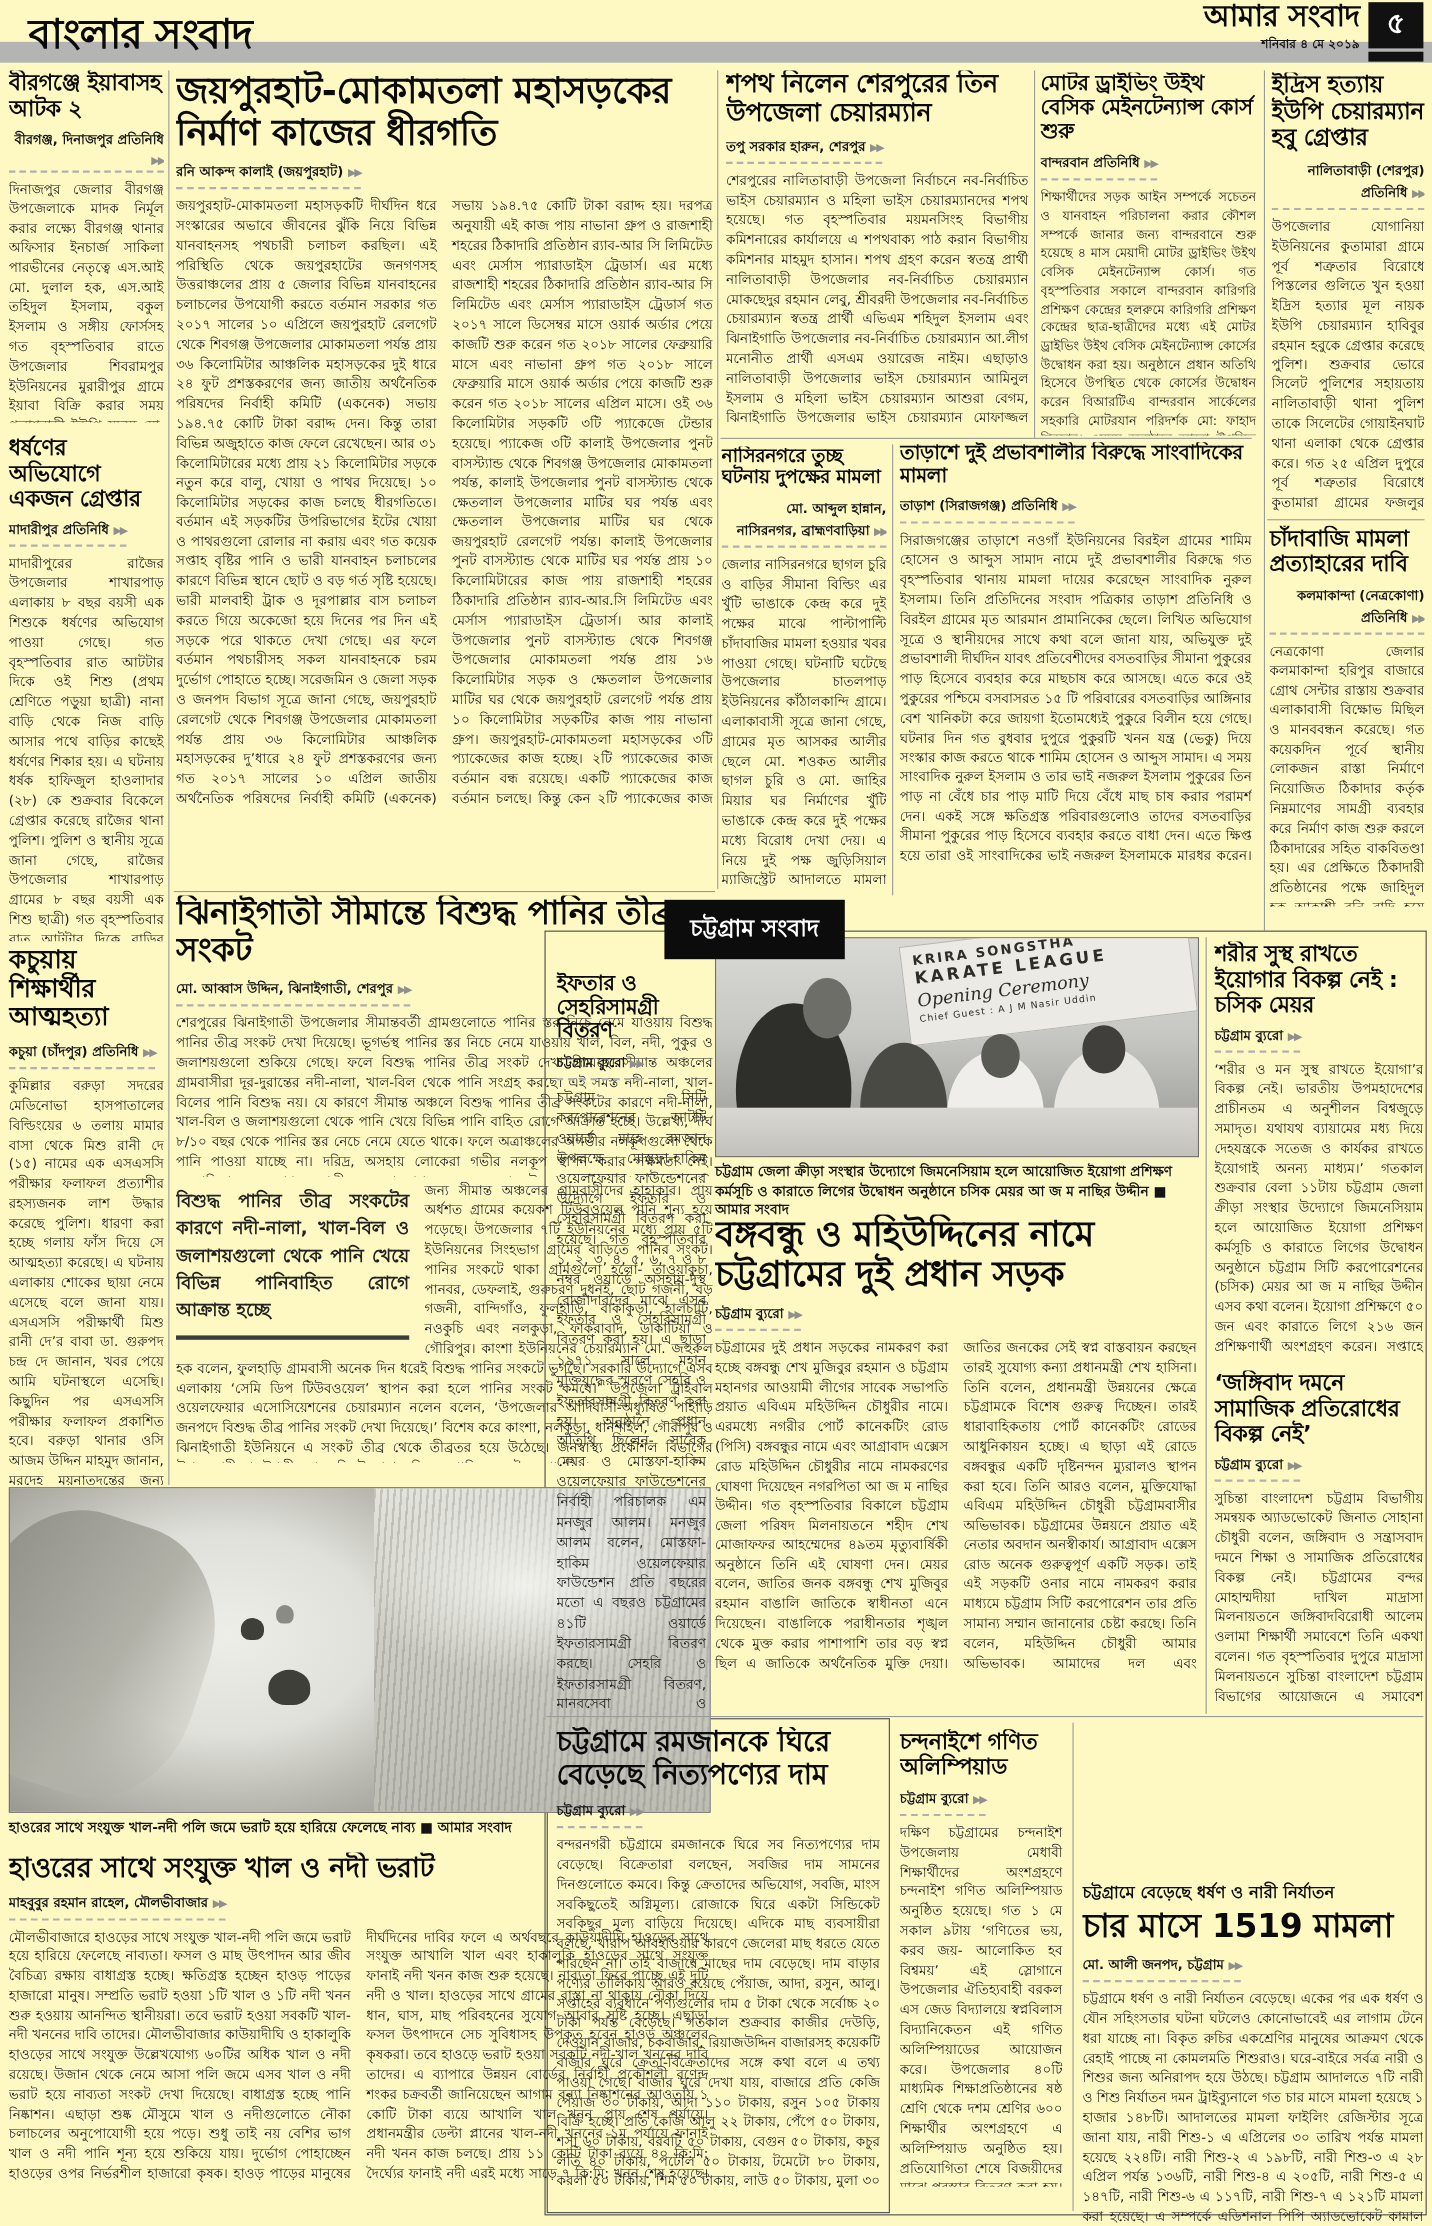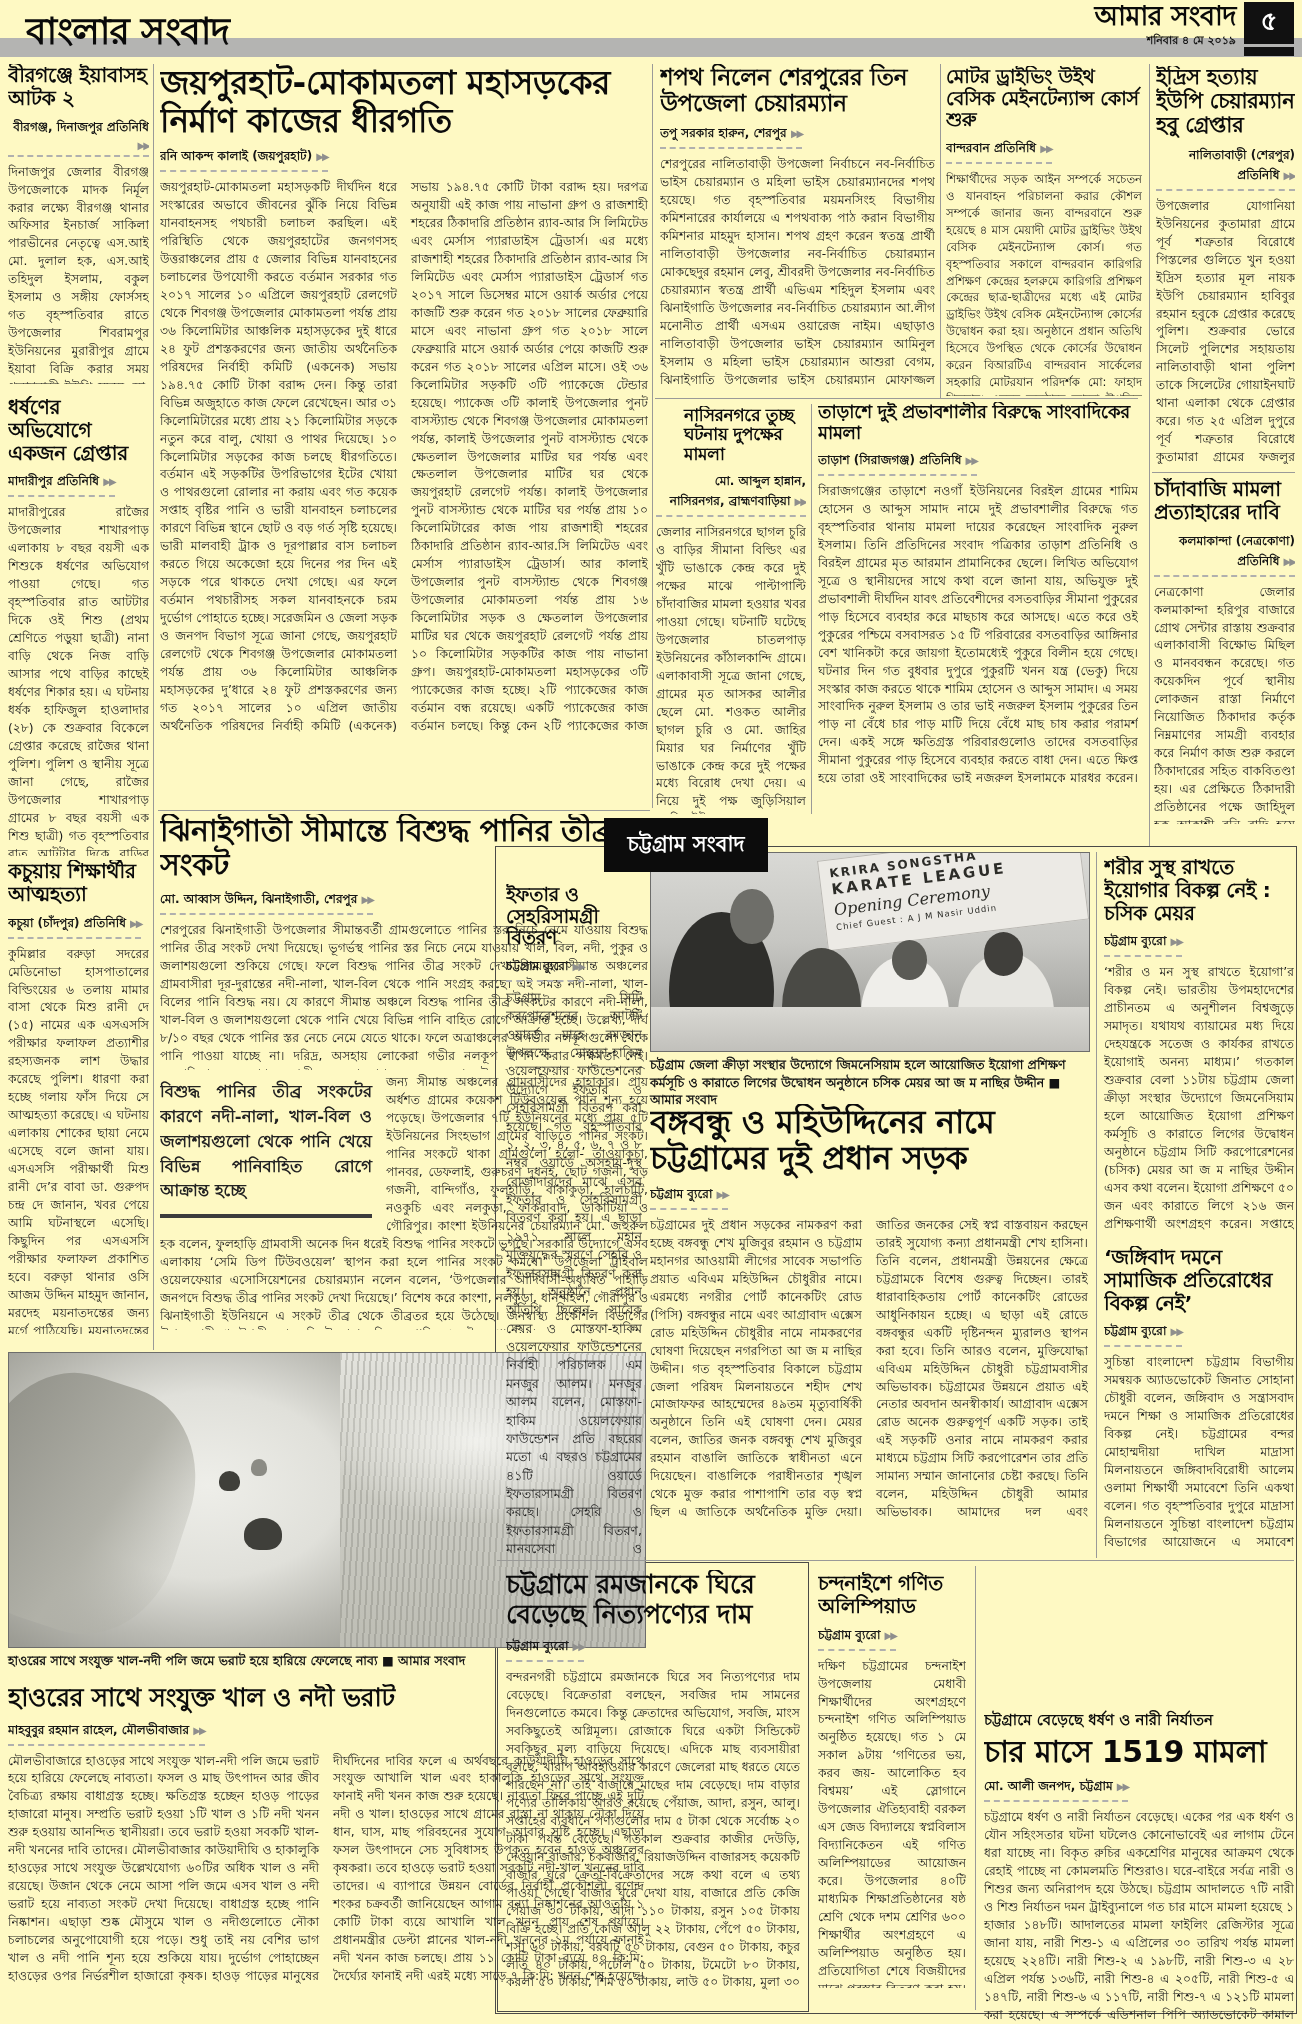--- a/index.html
+++ b/index.html
@@ -89,21 +89,21 @@
     <div class="body" style="height:220px;">দিনাজপুর জেলার বীরগঞ্জ উপজেলাকে মাদক নির্মূল করার লক্ষ্যে বীরগঞ্জ থানার অফিসার ইনচার্জ সাকিলা পারভীনের নেতৃত্বে এস.আই মো. দুলাল হক, এস.আই তহিদুল ইসলাম, বকুল ইসলাম ও সঙ্গীয় ফোর্সসহ গত বৃহস্পতিবার রাতে উপজেলার শিবরামপুর ইউনিয়নের মুরারীপুর গ্রামে ইয়াবা বিক্রি করার সময় পলাশবাড়ী ইউপি সদস্য মো. শহিদুল ইসলাম ও হাসমতকে ১১০পিস ইয়াবাসহ গ্রেপ্তার করে আদালতে সোপর্দ করেছেন। এব্যাপারে বীরগঞ্জ থানায় এস.আই মো. দুলাল হক বাদি হয়ে একটি মামলা দায়ের করেছেন। তারিখ-০৩/০৫/২০১৯ মাদকদ্রব্য নিয়ন্ত্রণ আইন মোতাবেক।</div>
   </div>
 
   <div class="article" style="left:8px;top:396px;width:141px;height:460px;">
     <h2 class="hl" style="font-size:20px;">ধর্ষণের অভিযোগে একজন গ্রেপ্তার</h2>
     <div class="byline"><span>মাদারীপুর প্রতিনিধি</span> <span class="arr">▶▶</span></div>
     <div class="body" style="height:352px;">মাদারীপুরের রাজৈর উপজেলার শাখারপাড় এলাকায় ৮ বছর বয়সী এক শিশুকে ধর্ষণের অভিযোগ পাওয়া গেছে। গত বৃহস্পতিবার রাত আটটার দিকে ওই শিশু (প্রথম শ্রেণিতে পড়ুয়া ছাত্রী) নানা বাড়ি থেকে নিজ বাড়ি আসার পথে বাড়ির কাছেই ধর্ষণের শিকার হয়। এ ঘটনায় ধর্ষক হাফিজুল হাওলাদার (২৮) কে শুক্রবার বিকেলে গ্রেপ্তার করেছে রাজৈর থানা পুলিশ। পুলিশ ও স্থানীয় সূত্রে জানা গেছে, রাজৈর উপজেলার শাখারপাড় গ্রামের ৮ বছর বয়সী এক শিশু ছাত্রী) গত বৃহস্পতিবার রাত আটটার দিকে বাড়ির পাশেই নানা বাড়ি থেকে নিজ বাড়ি আসছিল। পথিমধ্যে একই গ্রামের জলিল হাওলাদারের বখাটে ছেলে হাফিজুল হাওলাদার শিশু ছাত্রীকে একা পেয়ে বাড়ির পাশে নিয়ে জোরপূর্বক ধর্ষণ করে। এসময় শিশু ছাত্রীর চিৎকারে স্থানীয় লোকজন এসে তাকে উদ্ধার করলেও ধর্ষক পালিয়ে যায়। শিশুর পরিবারে রাতেই শিশুকে রাজৈর উপজেলা স্বাস্থ্যকমপ্লেক্সে নিয়ে আসলে কর্তব্যরত ডাক্তার তাকে মাদারীপুর সদর হাসপাতালে প্রেরণ করে। শিশুটি বর্তমানে মাদারীপুর সদর হাসপাতালে চিকিৎসাধীন রয়েছে। রাজৈরের থানার ভারপ্রাপ্ত কর্মকর্তা (ওসি) মো. শাহজাহান মিয়া বলেন, ধর্ষণের ঘটনায় ধর্ষক হাফিজুল হাওলাদারকে শুক্রবার বিকাল চারটার দিকে গ্রেপ্তার করা হয়েছে।</div>
   </div>
 
   <div class="article" style="left:8px;top:860px;width:141px;height:490px;">
-    <h2 class="hl" style="font-size:20px;">কচুয়ায় শিক্ষার্থীর আত্মহত্যা</h2>
+    <h2 class="hl" style="font-size:23px;">কচুয়ায় শিক্ষার্থীর আত্মহত্যা</h2>
     <div class="byline"><span>কচুয়া (চাঁদপুর) প্রতিনিধি</span> <span class="arr">▶▶</span></div>
     <div class="body" style="height:388px;">কুমিল্লার বরুড়া সদরের মেডিনোভা হাসপাতালের বিল্ডিংয়ের ৬ তলায় মামার বাসা থেকে মিশু রানী দে (১৫) নামের এক এসএসসি পরীক্ষার ফলাফল প্রত্যাশীর রহস্যজনক লাশ উদ্ধার করেছে পুলিশ। ধারণা করা হচ্ছে গলায় ফাঁস দিয়ে সে আত্মহত্যা করেছে। এ ঘটনায় এলাকায় শোকের ছায়া নেমে এসেছে বলে জানা যায়। এসএসসি পরীক্ষার্থী মিশু রানী দে’র বাবা ডা. গুরুপদ চন্দ্র দে জানান, খবর পেয়ে আমি ঘটনাস্থলে এসেছি। কিছুদিন পর এসএসসি পরীক্ষার ফলাফল প্রকাশিত হবে। বরুড়া থানার ওসি আজম উদ্দিন মাহমুদ জানান, মরদেহ ময়নাতদন্তের জন্য মর্গে পাঠিয়েছি। ময়নাতদন্তের রিপোর্ট পেলে পরবর্তী আইনানুগ ব্যবস্থা নেয়া হবে।</div>
   </div>
 
   <div class="article" style="left:160px;top:64px;width:488px;height:744px;">
     <h2 class="hl" style="font-size:33px;">জয়পুরহাট-মোকামতলা মহাসড়কের নির্মাণ কাজের ধীরগতি</h2>
     <div class="byline"><span>রনি আকন্দ কালাই (জয়পুরহাট)</span> <span class="arr">▶▶</span></div>
     <div class="body cols2" style="height:560px;">জয়পুরহাট-মোকামতলা মহাসড়কটি দীর্ঘদিন ধরে সংস্কারের অভাবে জীবনের ঝুঁকি নিয়ে বিভিন্ন যানবাহনসহ পথচারী চলাচল করছিল। এই পরিস্থিতি থেকে জয়পুরহাটের জনগণসহ উত্তরাঞ্চলের প্রায় ৫ জেলার বিভিন্ন যানবাহনের চলাচলের উপযোগী করতে বর্তমান সরকার গত ২০১৭ সালের ১০ এপ্রিলে জয়পুরহাট রেলগেট থেকে শিবগঞ্জ উপজেলার মোকামতলা পর্যন্ত প্রায় ৩৬ কিলোমিটার আঞ্চলিক মহাসড়কের দুই ধারে ২৪ ফুট প্রশস্তকরণের জন্য জাতীয় অর্থনৈতিক পরিষদের নির্বাহী কমিটি (একনেক) সভায় ১৯৪.৭৫ কোটি টাকা বরাদ্দ দেন। কিন্তু তারা বিভিন্ন অজুহাতে কাজ ফেলে রেখেছেন। আর ৩১ কিলোমিটারের মধ্যে প্রায় ২১ কিলোমিটার সড়কে নতুন করে বালু, খোয়া ও পাথর দিয়েছে। ১০ কিলোমিটার সড়কের কাজ চলছে ধীরগতিতে। বর্তমান এই সড়কটির উপরিভাগের ইটের খোয়া ও পাথরগুলো রোলার না করায় এবং গত কয়েক সপ্তাহ বৃষ্টির পানি ও ভারী যানবাহন চলাচলের কারণে বিভিন্ন স্থানে ছোট ও বড় গর্ত সৃষ্টি হয়েছে। ভারী মালবাহী ট্রাক ও দূরপাল্লার বাস চলাচল করতে গিয়ে অকেজো হয়ে দিনের পর দিন এই সড়কে পরে থাকতে দেখা গেছে। এর ফলে বর্তমান পথচারীসহ সকল যানবাহনকে চরম দুর্ভোগ পোহাতে হচ্ছে। সরেজমিন ও জেলা সড়ক ও জনপদ বিভাগ সূত্রে জানা গেছে, জয়পুরহাট রেলগেট থেকে শিবগঞ্জ উপজেলার মোকামতলা পর্যন্ত প্রায় ৩৬ কিলোমিটার আঞ্চলিক মহাসড়কের দু’ধারে ২৪ ফুট প্রশস্তকরণের জন্য গত ২০১৭ সালের ১০ এপ্রিল জাতীয় অর্থনৈতিক পরিষদের নির্বাহী কমিটি (একনেক) সভায় ১৯৪.৭৫ কোটি টাকা বরাদ্দ হয়। দরপত্র অনুযায়ী এই কাজ পায় নাভানা গ্রুপ ও রাজশাহী শহরের ঠিকাদারি প্রতিষ্ঠান র‍্যাব-আর সি লিমিটেড এবং মের্সাস প্যারাডাইস ট্রেডার্স। এর মধ্যে রাজশাহী শহরের ঠিকাদারি প্রতিষ্ঠান র‍্যাব-আর সি লিমিটেড এবং মের্সাস প্যারাডাইস ট্রেডার্স গত ২০১৭ সালে ডিসেম্বর মাসে ওয়ার্ক অর্ডার পেয়ে কাজটি শুরু করেন গত ২০১৮ সালের ফেব্রুয়ারি মাসে এবং নাভানা গ্রুপ গত ২০১৮ সালে ফেব্রুয়ারি মাসে ওয়ার্ক অর্ডার পেয়ে কাজটি শুরু করেন গত ২০১৮ সালের এপ্রিল মাসে। ওই ৩৬ কিলোমিটার সড়কটি ৩টি প্যাকেজে টেন্ডার হয়েছে। প্যাকেজ ৩টি কালাই উপজেলার পুনট বাসস্ট্যান্ড থেকে শিবগঞ্জ উপজেলার মোকামতলা পর্যন্ত, কালাই উপজেলার পুনট বাসস্ট্যান্ড থেকে ক্ষেতলাল উপজেলার মাটির ঘর পর্যন্ত এবং ক্ষেতলাল উপজেলার মাটির ঘর থেকে জয়পুরহাট রেলগেট পর্যন্ত। কালাই উপজেলার পুনট বাসস্ট্যান্ড থেকে মাটির ঘর পর্যন্ত প্রায় ১০ কিলোমিটারের কাজ পায় রাজশাহী শহরের ঠিকাদারি প্রতিষ্ঠান র‍্যাব-আর.সি লিমিটেড এবং মের্সাস প্যারাডাইস ট্রেডার্স। আর কালাই উপজেলার পুনট বাসস্ট্যান্ড থেকে শিবগঞ্জ উপজেলার মোকামতলা পর্যন্ত প্রায় ১৬ কিলোমিটার সড়ক ও ক্ষেতলাল উপজেলার মাটির ঘর থেকে জয়পুরহাট রেলগেট পর্যন্ত প্রায় ১০ কিলোমিটার সড়কটির কাজ পায় নাভানা গ্রুপ। জয়পুরহাট-মোকামতলা মহাসড়কের ৩টি প্যাকেজের কাজ হচ্ছে। ২টি প্যাকেজের কাজ বর্তমান বন্ধ রয়েছে। একটি প্যাকেজের কাজ বর্তমান চলছে। কিন্তু কেন ২টি প্যাকেজের কাজ বন্ধ রেখেছেন এই বিষয়ে ঠিকাদাররা তারাই আমার চেয়ে ভালো জানেন।</div>
   </div>
 
@@ -119,21 +119,21 @@
     <div class="body" style="height:238px;font-size:11.6px;">শিক্ষার্থীদের সড়ক আইন সম্পর্কে সচেতন ও যানবাহন পরিচালনা করার কৌশল সম্পর্কে জানার জন্য বান্দরবানে শুরু হয়েছে ৪ মাস মেয়াদী মোটর ড্রাইভিং উইথ বেসিক মেইনটেন্যান্স কোর্স। গত বৃহস্পতিবার সকালে বান্দরবান কারিগরি প্রশিক্ষণ কেন্দ্রের হলরুমে কারিগরি প্রশিক্ষণ কেন্দ্রের ছাত্র-ছাত্রীদের মধ্যে এই মোটর ড্রাইভিং উইথ বেসিক মেইনটেন্যান্স কোর্সের উদ্বোধন করা হয়। অনুষ্ঠানে প্রধান অতিথি হিসেবে উপস্থিত থেকে কোর্সের উদ্বোধন করেন বিআরটিএ বান্দরবান সার্কেলের সহকারি মোটরযান পরিদর্শক মো: ফাহাদ শিকদার। এসময় অনুষ্ঠানে আরো উপস্থিত ছিলেন বান্দরবান ট্রাফিক বিভাগের পুলিশ পরিদর্শক (শহর ও যানবাহন) মোহাম্মদ সালাহ্ উদ্দীন মামুন, বান্দরবান কারিগরি প্রশিক্ষণ কেন্দ্রের অধ্যক্ষ প্রকৌশলী পলাশ কুমার বড়ুয়াসহ বান্দরবান কারিগরি প্রশিক্ষণ কেন্দ্রের শিক্ষক শিক্ষীকা ও ছাত্র-ছাত্রীবৃন্দ। আয়োজকরা জানান, প্রশিক্ষণ কেন্দ্রের আয়োজনে ৪ মাসব্যাপী এ কোর্স চলবে আর এই প্রথম কোর্সে প্রায় অর্ধশতাধিক ছাত্র-ছাত্রী অংশ নেবে।</div>
   </div>
 
   <div class="article" style="left:1156px;top:66px;width:139px;height:404px;">
     <h2 class="hl" style="font-size:21px;">ইদ্রিস হত্যায় ইউপি চেয়ারম্যান হবু গ্রেপ্তার</h2>
     <div class="byline"><span>নালিতাবাড়ী (শেরপুর) প্রতিনিধি</span> <span class="arr">▶▶</span></div>
     <div class="body" style="height:266px;">উপজেলার যোগানিয়া ইউনিয়নের কুতামারা গ্রামে পূর্ব শত্রুতার বিরোধে পিস্তলের গুলিতে খুন হওয়া ইদ্রিস হত্যার মূল নায়ক ইউপি চেয়ারম্যান হাবিবুর রহমান হবুকে গ্রেপ্তার করেছে পুলিশ। শুক্রবার ভোরে সিলেট পুলিশের সহায়তায় নালিতাবাড়ী থানা পুলিশ তাকে সিলেটের গোয়াইনঘাট থানা এলাকা থেকে গ্রেপ্তার করে। গত ২৫ এপ্রিল দুপুরে পূর্ব শত্রুতার বিরোধে কুতামারা গ্রামের ফজলুর রহমানের ছেলে ইদ্রিস আলী (২৭) কে চেয়ারম্যান হবু ও তার পুত্র শান্ত পিস্তল দিয়ে গুলি করে হত্যা করে। এ ব্যাপারে নিহতের বাবা ফজলুর রহমান ওইদিনই থানায় ২৭ জনকে আসামি করে হত্যা মামলা দায়ের করে। পুলিশ তাৎক্ষণিকভাবে ৯ জনকে গ্রেপ্তার করলেও চেয়ারম্যানসহ অন্যরা পলাতক ছিল।</div>
   </div>
 
   <div class="article" style="left:656px;top:406px;width:150px;height:408px;">
-    <h2 class="hl" style="font-size:17px;margin-left:28px;">নাসিরনগরে তুচ্ছ ঘটনায় দুপক্ষের মামলা</h2>
+    <h2 class="hl" style="font-size:17px;">নাসিরনগরে তুচ্ছ ঘটনায় দুপক্ষের মামলা</h2>
     <div class="byline"><span>মো. আব্দুল হান্নান, নাসিরনগর, ব্রাহ্মণবাড়িয়া</span> <span class="arr">▶▶</span></div>
     <div class="body" style="height:300px;">জেলার নাসিরনগরে ছাগল চুরি ও বাড়ির সীমানা বিল্ডিং এর খুঁটি ভাঙাকে কেন্দ্র করে দুই পক্ষের মাঝে পাল্টাপাল্টি চাঁদাবাজির মামলা হওয়ার খবর পাওয়া গেছে। ঘটনাটি ঘটেছে উপজেলার চাতলপাড় ইউনিয়নের কাঁঠালকান্দি গ্রামে। এলাকাবাসী সূত্রে জানা গেছে, গ্রামের মৃত আসকর আলীর ছেলে মো. শওকত আলীর ছাগল চুরি ও মো. জাহির মিয়ার ঘর নির্মাণের খুঁটি ভাঙাকে কেন্দ্র করে দুই পক্ষের মধ্যে বিরোধ দেখা দেয়। এ নিয়ে দুই পক্ষ জুড়িসিয়াল ম্যাজিস্ট্রেট আদালতে মামলা দুটি দায়ের করে। আদালত মামলা দুটি আমলে নিয়ে তদন্তক্রমে ব্যবস্থা গ্রহণের জন্য ওসি নাসিরনগর থানাকে নির্দেশ দেন।</div>
   </div>
 
   <div class="article" style="left:818px;top:402px;width:320px;height:414px;">
     <h2 class="hl" style="font-size:18px;">তাড়াশে দুই প্রভাবশালীর বিরুদ্ধে সাংবাদিকের মামলা</h2>
     <div class="byline"><span>তাড়াশ (সিরাজগঞ্জ) প্রতিনিধি</span> <span class="arr">▶▶</span></div>
     <div class="body" style="height:300px;">সিরাজগঞ্জের তাড়াশে নওগাঁ ইউনিয়নের বিরইল গ্রামের শামিম হোসেন ও আব্দুস সামাদ নামে দুই প্রভাবশালীর বিরুদ্ধে গত বৃহস্পতিবার থানায় মামলা দায়ের করেছেন সাংবাদিক নুরুল ইসলাম। তিনি প্রতিদিনের সংবাদ পত্রিকার তাড়াশ প্রতিনিধি ও বিরইল গ্রামের মৃত আরমান প্রামানিকের ছেলে। লিখিত অভিযোগ সূত্রে ও স্থানীয়দের সাথে কথা বলে জানা যায়, অভিযুক্ত দুই প্রভাবশালী দীর্ঘদিন যাবৎ প্রতিবেশীদের বসতবাড়ির সীমানা পুকুরের পাড় হিসেবে ব্যবহার করে মাছচাষ করে আসছে। এতে করে ওই পুকুরের পশ্চিমে বসবাসরত ১৫ টি পরিবারের বসতবাড়ির আঙ্গিনার বেশ খানিকটা করে জায়গা ইতোমধ্যেই পুকুরে বিলীন হয়ে গেছে। ঘটনার দিন গত বুধবার দুপুরে পুকুরটি খনন যন্ত্র (ভেকু) দিয়ে সংস্কার কাজ করতে থাকে শামিম হোসেন ও আব্দুস সামাদ। এ সময় সাংবাদিক নুরুল ইসলাম ও তার ভাই নজরুল ইসলাম পুকুরের তিন পাড় না বেঁধে চার পাড় মাটি দিয়ে বেঁধে মাছ চাষ করার পরামর্শ দেন। একই সঙ্গে ক্ষতিগ্রস্ত পরিবারগুলোও তাদের বসতবাড়ির সীমানা পুকুরের পাড় হিসেবে ব্যবহার করতে বাধা দেন। এতে ক্ষিপ্ত হয়ে তারা ওই সাংবাদিকের ভাই নজরুল ইসলামকে মারধর করেন। এদিকে মারধরের ঘটনার পর সংশ্লিষ্ট সাবেক ইউপি সদস্য জামাল উদ্দিন সহায়তায় তার নিজ বাড়িতে বসে এক শালিস বৈঠকে বিষয়টি মীমাংসার চেষ্টা করা হয়। পরে সাংবাদিক নুরুল ইসলাম বাদি হয়ে থানায় মামলা দায়ের করেন। শামিম হোসেন ও আব্দুস সামাদের বক্তব্য জানা যায়নি। তাড়াশ থানার পুলিশ পরিদর্শক জানান, অভিযোগ পেয়ে তদন্ত সাপেক্ষে আইনানুগ ব্যবস্থা নেয়া হবে।</div>
   </div>
 

